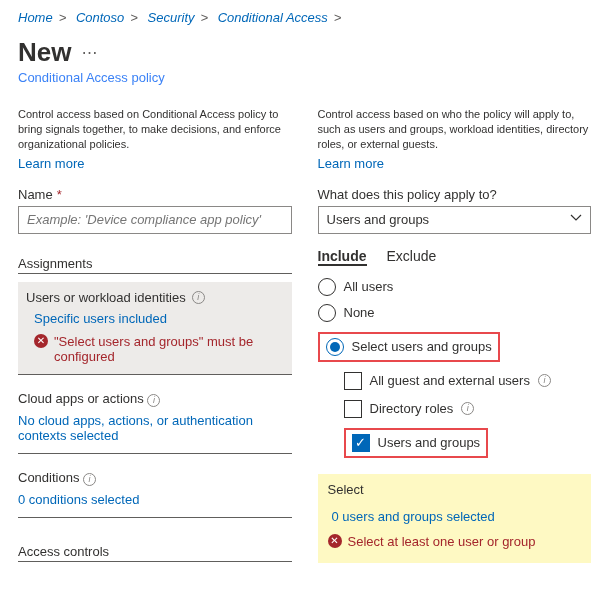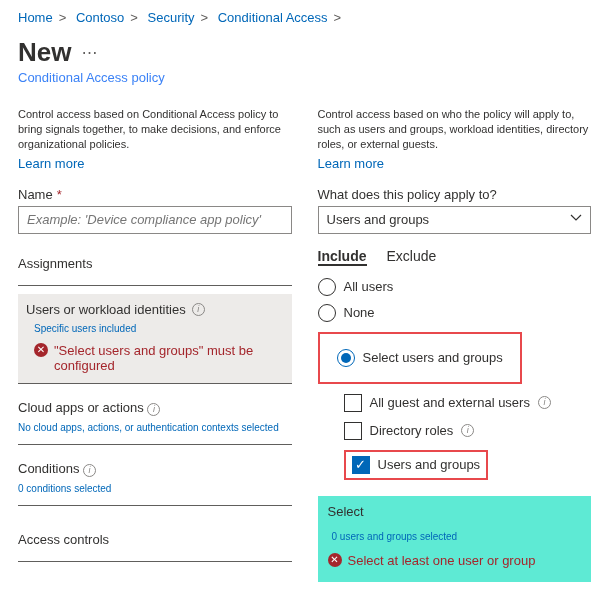--- a/index.html
+++ b/index.html
@@ -5,56 +5,56 @@
   * { box-sizing: border-box; }
   html, body {
     margin: 0; padding: 0;
     font-family: "Segoe UI", -apple-system, sans-serif;
     font-size: 13px;
     color: #323130;
     background: #fff;
     width: 609px;
   }
   .page { padding: 10px 18px 18px 18px; }
-  .breadcrumb { font-size: 13px; margin-bottom: 8px; }
+  .breadcrumb { font-size: 13px; margin-bottom: 8px; font-style: italic; }
   .breadcrumb .crumb { color: #0067b8; text-decoration: none; cursor: pointer; }
   .breadcrumb .sep { color: #605e5c; margin: 0 6px; }
   .title-row { display: flex; align-items: center; gap: 10px; margin-top: 12px; }
   h1 { font-size: 26px; font-weight: 600; margin: 0; }
   .more { color: #605e5c; font-size: 16px; line-height: 1; }
   .subtitle { color: #3b82f6; font-size: 13px; margin-top: 2px; }
   .columns { display: flex; gap: 26px; margin-top: 22px; }
   .col { flex: 1; min-width: 0; }
   .intro { font-size: 11px; line-height: 1.35; margin-bottom: 4px; }
   .learn { color: #0067b8; cursor: pointer; font-size: 13px; display: inline-block; margin-bottom: 16px; }
   .field-label { font-size: 13px; margin-bottom: 4px; display: flex; align-items: center; gap: 4px; }
   .req { color: #a4262c; }
   .text-input {
     width: 100%; height: 28px; border: 1px solid #8a8886; padding: 0 8px;
     font-family: inherit; font-size: 13px; color: #3b82f6; font-style: italic;
   }
   .section-h {
     font-size: 13px; font-weight: 400; margin: 22px 0 1px 0;
-    border-bottom: 1px solid #605e5c; padding-bottom: 14px;
+    border-bottom: 1px solid #605e5c; padding-bottom: 2px;
     display: flex; align-items: center; gap: 6px;
   }
   .info-icon {
     display: inline-flex; align-items: center; justify-content: center;
     width: 13px; height: 13px; border: 1px solid #8a8886; border-radius: 50%;
     font-size: 9px; color: #8a8886; font-style: italic; line-height: 1;
   }
   .block-selected {
     background: #edebe9; border-bottom: 1px solid #605e5c;
     padding: 8px 8px 10px 8px; margin-top: 8px;
   }
   .block-selected .row1 { display: flex; align-items: center; gap: 6px; }
   .block-plain {
     border-bottom: 1px solid #605e5c; padding: 8px 0 10px 0; margin-top: 8px;
   }
-  .link-text { color: #0067b8; cursor: pointer; font-size: 10px; margin-top: 6px; display: inline-block; padding-left: 8px; }
+  .link-text { color: #0067b8; cursor: pointer; font-size: 13px; margin-top: 6px; display: inline-block; padding-left: 8px; }
   .link-text.nopad { padding-left: 0; }
   .err-row { display: flex; align-items: flex-start; gap: 6px; color: #a4262c; font-size: 13px; margin-top: 8px; padding-left: 8px; }
   .err-icon {
     flex: 0 0 auto; width: 14px; height: 14px; border-radius: 50%; background: #a4262c;
     color: #fff; display: flex; align-items: center; justify-content: center; font-size: 10px; line-height: 1;
   }
   .select-box {
     position: relative; width: 100%; height: 28px; border: 1px solid #8a8886;
     display: flex; align-items: center; padding: 0 8px; font-size: 13px; cursor: pointer;
   }
@@ -72,21 +72,21 @@
   .radio .dot { width: 10px; height: 10px; border-radius: 50%; background: #0067b8; }
   .radio.checked { border-color: #0067b8; }
   .highlight { border: 2.5px solid #e8484c; padding: 4px 6px; }
   .checkbox-group { margin-top: 10px; padding-left: 26px; }
   .checkbox-row { display: flex; align-items: center; gap: 8px; margin: 10px 0; cursor: pointer; }
   .checkbox {
     width: 18px; height: 18px; border: 1px solid #323130; display: flex;
     align-items: center; justify-content: center; font-size: 13px; color: #fff;
   }
   .checkbox.checked { background: #0067b8; border-color: #0067b8; }
-  .select-panel { background: #5eead4; margin-top: 16px; padding: 8px 10px 14px 10px; }
+  .select-panel { background: #fef9c3; margin-top: 16px; padding: 8px 10px 14px 10px; }
   .select-panel .sp-title { font-size: 13px; margin-bottom: 6px; }
 </style>
 </head>
 <body>
 
 <div class="page">
   <div class="breadcrumb">
     <span class="crumb">Home</span><span class="sep">&gt;</span>
     <span class="crumb">Contoso</span><span class="sep">&gt;</span>
     <span class="crumb">Security</span><span class="sep">&gt;</span>
@@ -168,21 +168,21 @@
       <div class="radio-group">
         <div class="radio-row">
           <span class="radio"></span>
           <span>All users</span>
         </div>
         <div class="radio-row">
           <span class="radio"></span>
           <span>None</span>
         </div>
         <div class="highlight" style="display:inline-block; margin-top:2px;">
-          <div class="radio-row" style="margin:11px;">
+          <div class="radio-row" style="margin:0;">
             <span class="radio checked">
                 <span class="dot"></span>
               </span>
             <span>Select users and groups</span>
           </div>
         </div>
       </div>
 
       <div class="checkbox-group">
         <div class="checkbox-row">

